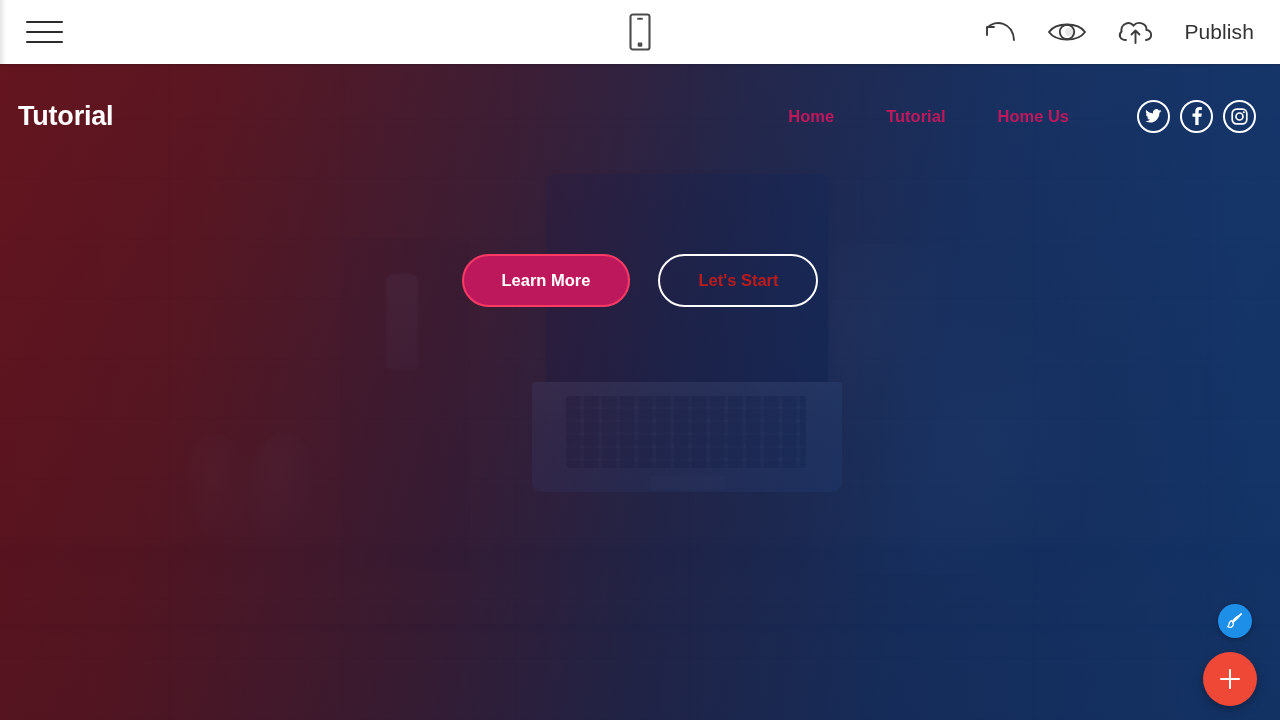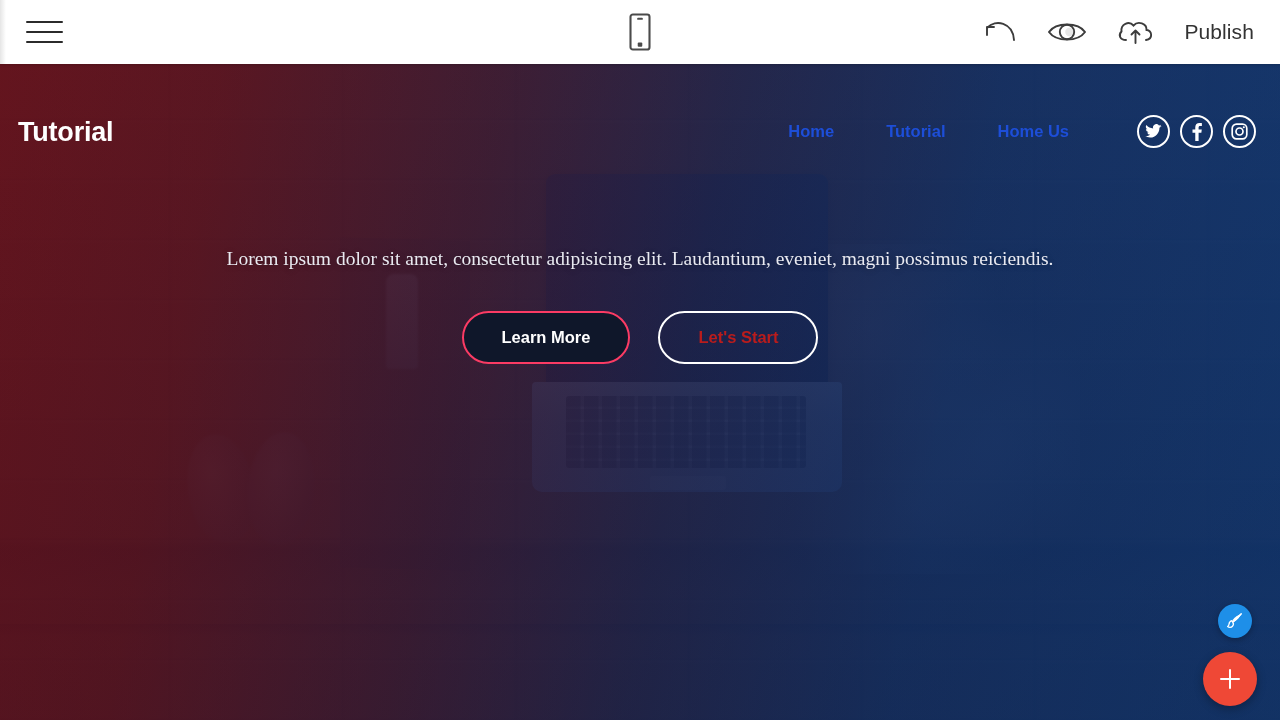--- a/index.html
+++ b/index.html
@@ -219,42 +219,42 @@
   }
   .overlay-dark {
     position: absolute;
     inset: 0;
     background: linear-gradient(to bottom, rgba(8,10,26,0.22), rgba(8,10,26,0.30));
   }
 
   
   .site-nav {
     position: absolute;
-    top: 4px; left: 0; right: 0;
+    top: 12px; left: 0; right: 0;
     height: 80px;
     display: flex;
-    align-items: flex-end;
+    align-items: center;
     padding: 0 18px 0 18px;
     z-index: 10;
   }
   .brand {
     color: #ffffff;
     font-size: 27px;
     font-weight: bold;
     letter-spacing: -.2px;
     cursor: pointer;
   }
   .nav-links {
     margin-left: auto;
     display: flex;
     align-items: center;
     gap: 0;
   }
   .nav-link {
-    color: #1d4ed8;
+    color: #be185d;
     font-size: 16.5px;
     font-weight: bold;
     padding: 0 26px;
     cursor: pointer;
     white-space: nowrap;
   }
   .socials {
     display: flex;
     align-items: center;
     gap: 10px;
@@ -306,21 +306,21 @@
   .btn {
     font-size: 16.5px;
     font-weight: bold;
     border-radius: 30px;
     padding: 15px 38px;
     cursor: pointer;
     white-space: nowrap;
     border: 2px solid transparent;
   }
   .btn-primary {
-    background: #0f172a;
+    background: #be185d;
     color: #ffffff;
     border-color: #fb3b64;
   }
   .btn-ghost {
     background: transparent;
     color: #b91c1c;
     border-color: #ffffff;
   }
 
   
@@ -448,21 +448,20 @@
             <circle cx="12.8" cy="4.3" r="1.05" fill="#ffffff"></circle>
           </svg>
         </span>
 
       </div>
     </div>
   </div>
 
   <div class="hero-content">
 
-    <p class="hero-sub">Lorem ipsum dolor sit amet, consectetur adipisicing elit. Laudantium, eveniet, magni possimus reiciendis.</p>
 
     <div class="hero-buttons">
       <button class="btn btn-primary">Learn More</button>
       <button class="btn btn-ghost">Let's Start</button>
     </div>
   </div>
 
   <div class="fab-brush">
     <svg width="18" height="18" viewBox="0 0 18 18">
       <path d="M15.2 1.9 L7.6 9.4" stroke="#ffffff" stroke-width="1.5" stroke-linecap="round" fill="none"></path>

